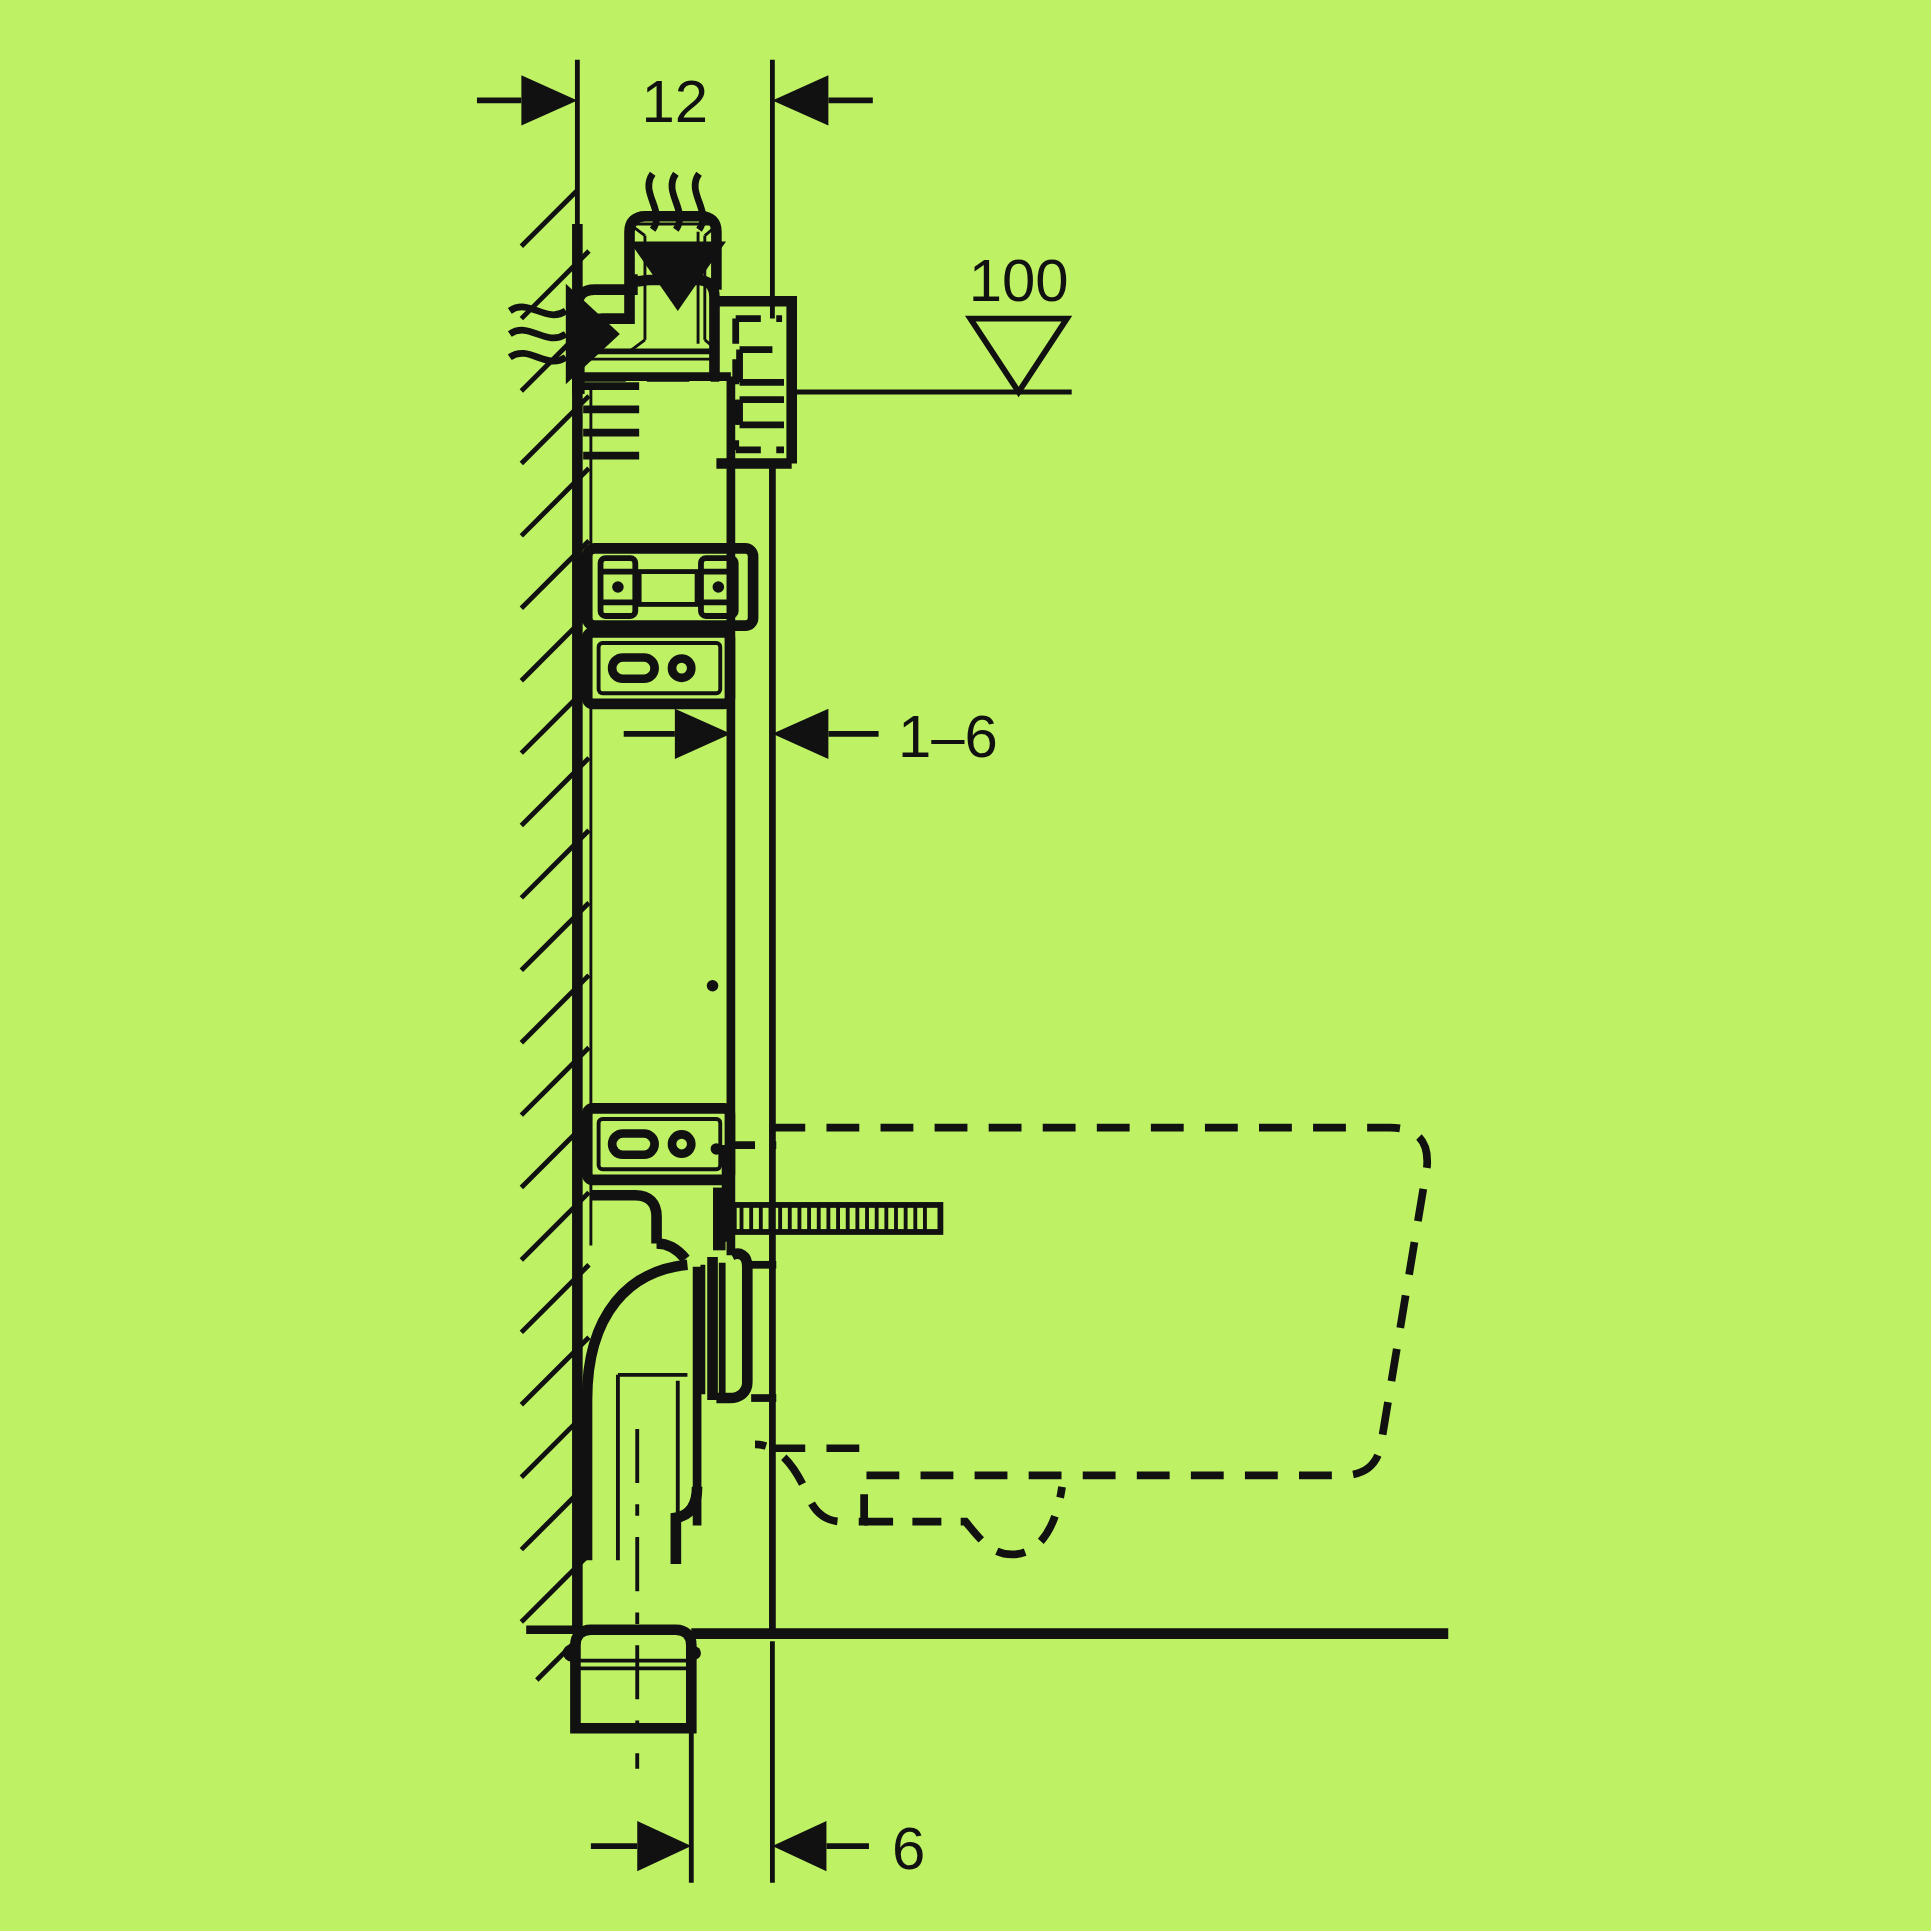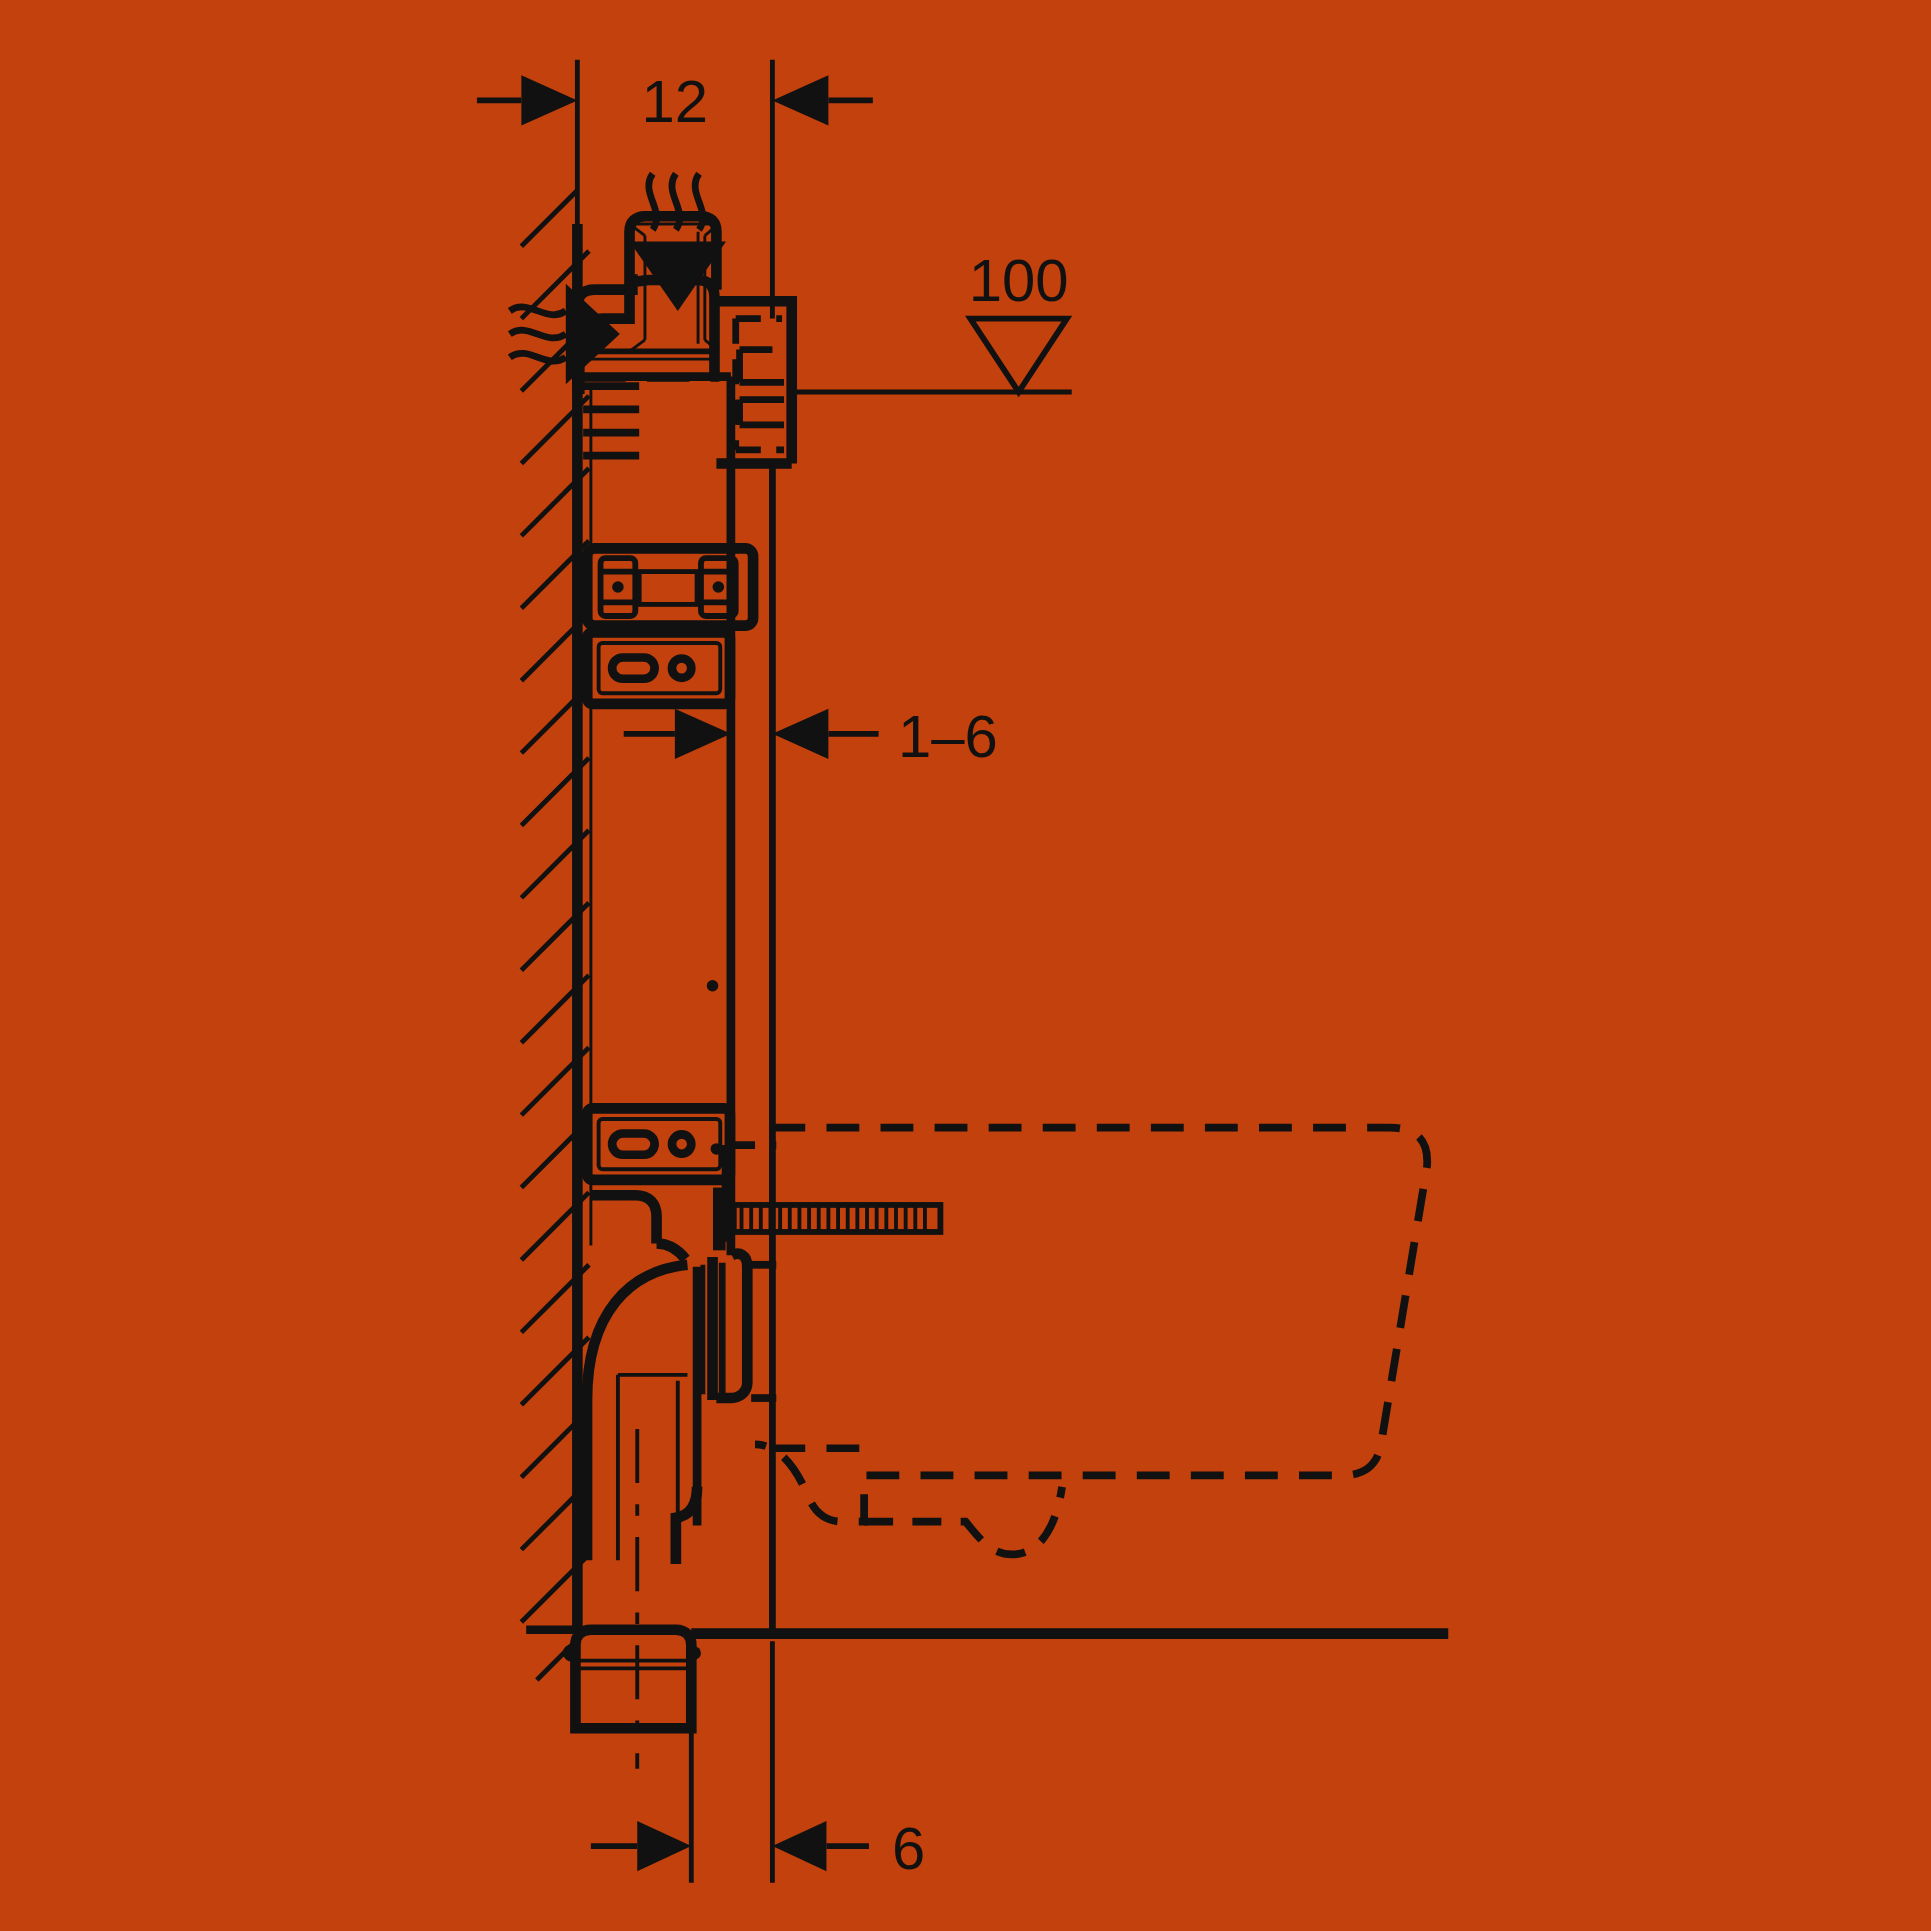--- a/index.html
+++ b/index.html
@@ -10,21 +10,21 @@
   body {
     width: 1931px;
     height: 1931px;
     font-family: "Liberation Sans", sans-serif;
     overflow: hidden;
   }
   #drawing-root {
     position: relative;
     width: 1931px;
     height: 1931px;
-    background: #c2410c;
+    background: #bef264;
   }
   svg.sheet {
     display: block;
     width: 1931px;
     height: 1931px;
   }
   .dim-text {
     font-family: "Liberation Sans", sans-serif;
     font-size: 62px;
     fill: #111111;

